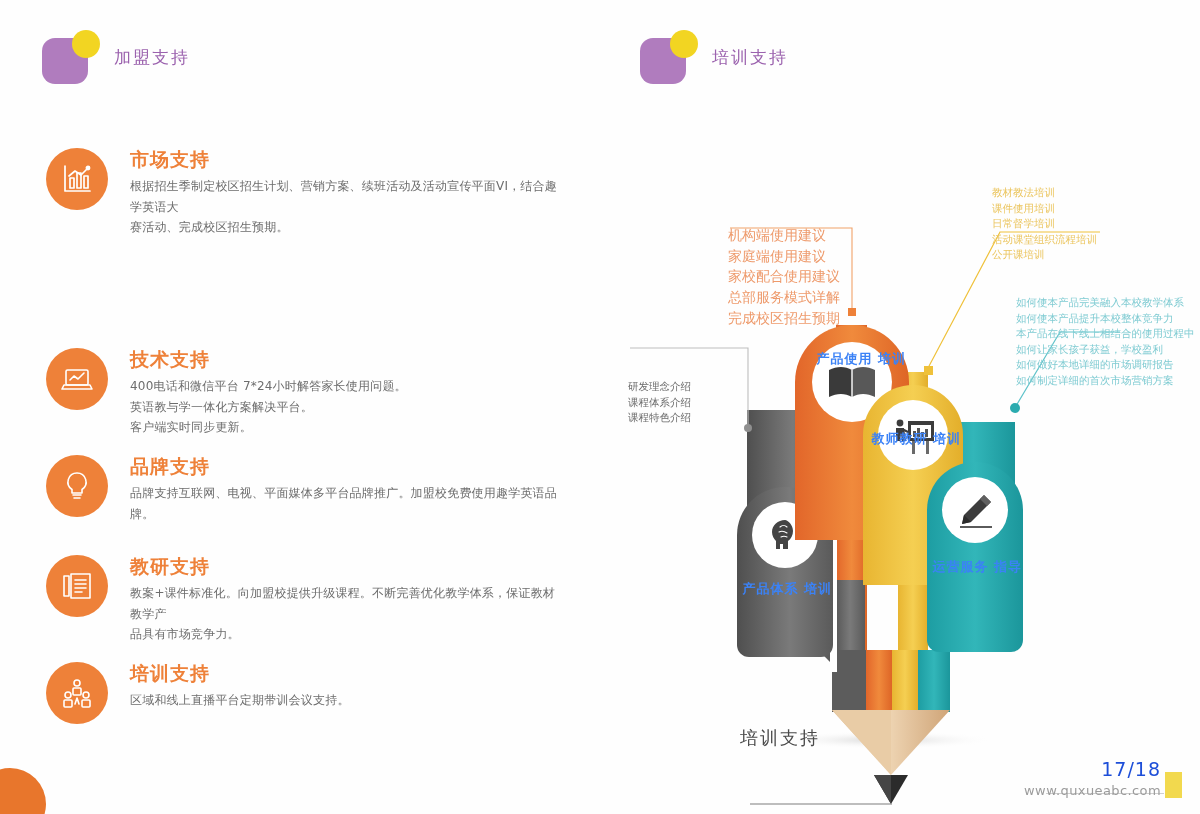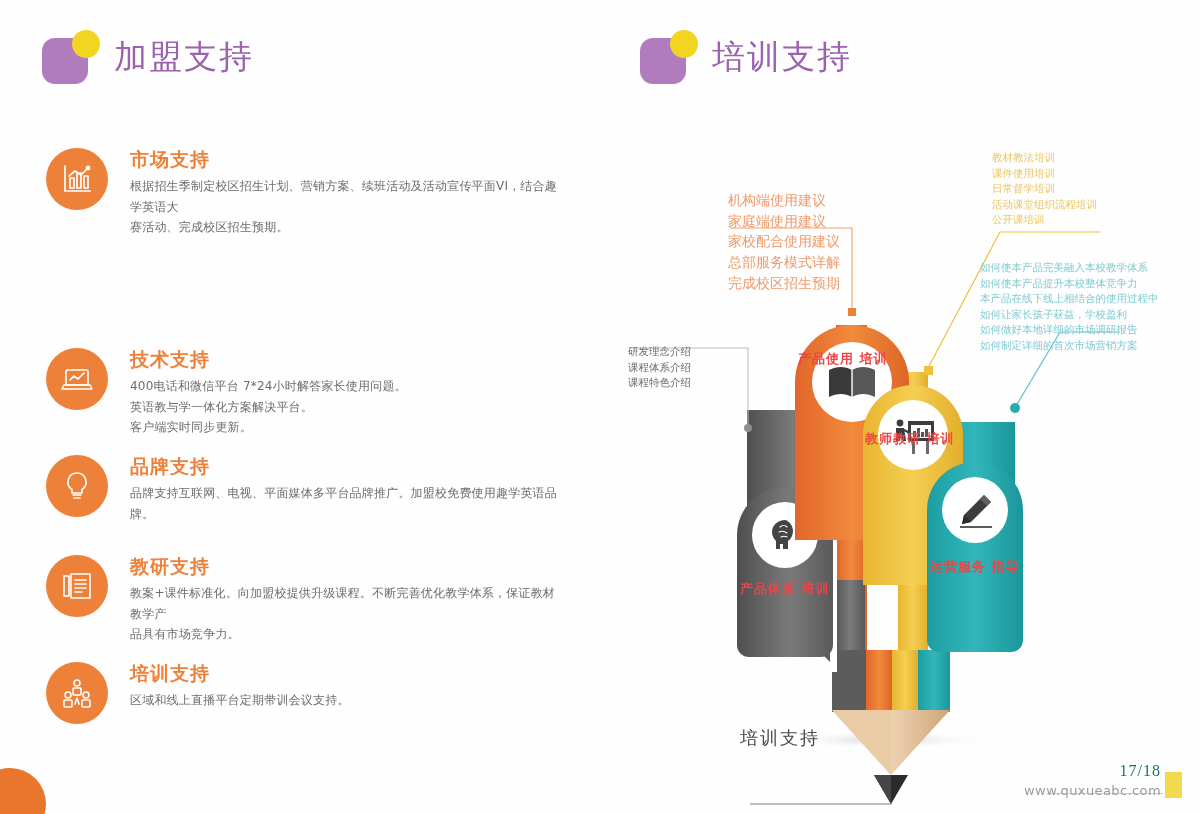--- a/index.html
+++ b/index.html
@@ -15,57 +15,57 @@
   .corner-blob{position:absolute;left:-26px;bottom:-26px;width:72px;height:72px;
     border-radius:50%;background:#E8762C;}
 
   
   .sec-head{position:absolute;display:flex;align-items:center;}
   .sec-mark{position:relative;width:56px;height:54px;flex:none;}
   .sec-sq{position:absolute;left:0;top:8px;width:46px;height:46px;border-radius:13px;
     background:#B07CBE;}
   .sec-dot{position:absolute;left:30px;top:0px;width:28px;height:28px;border-radius:50%;
     background:#F2D522;}
-  .sec-title{font-size:33px;color:#9B62AE;letter-spacing:2px;margin-left:16px;
+  .sec-title{font-size:17px;color:#9B62AE;letter-spacing:2px;margin-left:16px;
     font-weight:400;white-space:nowrap;}
 
   
   .feat{position:absolute;display:flex;align-items:flex-start;width:520px;}
   .feat-ic{width:62px;height:62px;border-radius:50%;background:#EE8139;flex:none;
     display:flex;align-items:center;justify-content:center;}
   .feat-ic svg{display:block;}
   .feat-txt{margin-left:22px;padding-top:2px;}
   .feat-h{font-size:19px;color:#EE8139;font-weight:700;letter-spacing:1px;
     margin:0 0 7px 0;line-height:1;}
   .feat-b{font-size:12px;color:#6d6d6d;line-height:1.72;margin:0;letter-spacing:.2px;}
   .feat-b span{display:block;}
 
   
   .pencil-wrap{position:absolute;left:620px;top:110px;width:580px;height:700px;}
   .pencil-svg{position:absolute;left:0;top:0;}
 
   
-  .ann{position:absolute;line-height:1.48;white-space:nowrap;}
+  .ann{position:absolute;line-height:1.48;white-space:nowrap;margin-top:35px;}
   .ann span{display:block;}
   .ann-gray{font-size:10.5px;color:#6b6b6b;}
   .ann-orange{font-size:14px;color:#EE9A6B;}
   .ann-yellow{font-size:10.5px;color:#EBC55E;}
   .ann-teal{font-size:10.5px;color:#7FCBD2;}
 
   
-  .band-lbl{position:absolute;color:#ef4444;font-size:13px;font-weight:700;
-    text-align:left;line-height:1.35;letter-spacing:1px;}
+  .band-lbl{position:absolute;color:#3b82f6;font-size:13px;font-weight:700;
+    text-align:right;line-height:1.35;letter-spacing:1px;}
 
   .base-label{position:absolute;left:740px;top:726px;font-size:18px;color:#4a4a4a;
     letter-spacing:2px;}
 
   
   .footer{position:absolute;right:18px;bottom:16px;display:flex;align-items:flex-end;}
   .foot-txt{text-align:right;margin-right:4px;}
-  .foot-pg{font-size:16px;color:#0f766e;letter-spacing:1px;line-height:1;font-family:Liberation Serif, serif;}
+  .foot-pg{font-size:19px;color:#1d4ed8;letter-spacing:1px;line-height:1;}
   .foot-url{font-size:13px;color:#9b9b9b;letter-spacing:.4px;margin-top:4px;}
   .foot-bar{width:17px;height:26px;background:#F2D94E;}
   .foot-rule{position:absolute;right:36px;bottom:20px;width:118px;height:1px;
     background:#cfcfcf;}
 </style>
 </head>
 <body>
 
 <div class="page" data-name="slide-page">
 
@@ -352,21 +352,21 @@
     </div>
 
     <div class="ann ann-yellow" style="left:372px;top:40px;" data-name="yellow-annotation">
       <span data-name="annotation-line">教材教法培训</span>
       <span data-name="annotation-line">课件使用培训</span>
       <span data-name="annotation-line">日常督学培训</span>
       <span data-name="annotation-line">活动课堂组织流程培训</span>
       <span data-name="annotation-line">公开课培训</span>
     </div>
 
-    <div class="ann ann-teal" style="left:360px;top:150px;" data-name="teal-annotation">
+    <div class="ann ann-teal" style="left:396px;top:150px;" data-name="teal-annotation">
       <span data-name="annotation-line">如何使本产品完美融入本校教学体系</span>
       <span data-name="annotation-line">如何使本产品提升本校整体竞争力</span>
       <span data-name="annotation-line">本产品在线下线上相结合的使用过程中</span>
       <span data-name="annotation-line">如何让家长孩子获益，学校盈利</span>
       <span data-name="annotation-line">如何做好本地详细的市场调研报告</span>
       <span data-name="annotation-line">如何制定详细的首次市场营销方案</span>
     </div>
   </div>
 
   <div class="base-label" data-name="pencil-base-label">培训支持</div>

